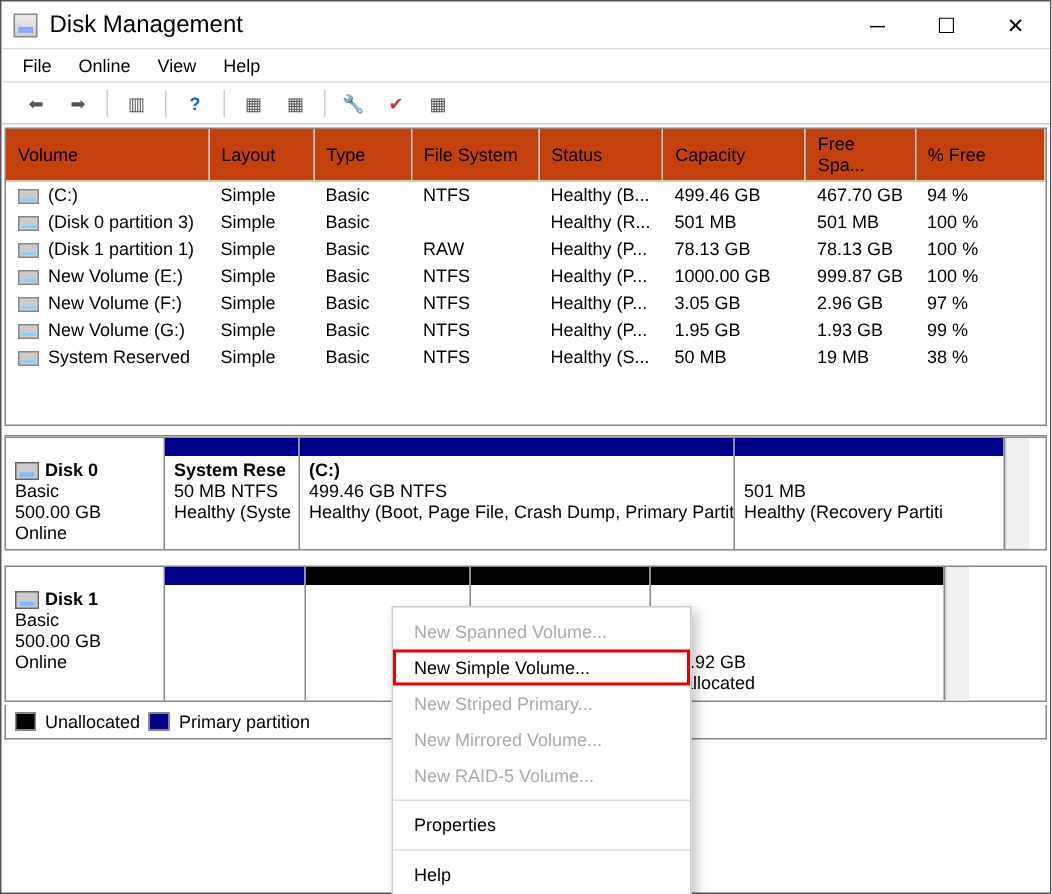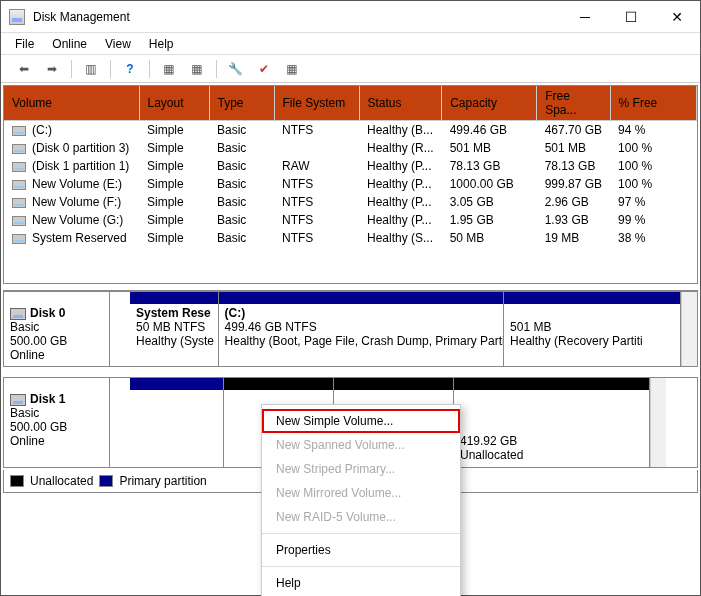--- a/index.html
+++ b/index.html
@@ -3,21 +3,21 @@
 <meta charset="utf-8">
 <style>
 * { box-sizing: border-box; margin: 0; padding: 0; font-family: "Segoe UI", Tahoma, sans-serif; }
 body { background: #fff; font-size: 12px; color: #000; }
 .window { width: 701px; height: 596px; border: 1px solid #555; background: #fff; display: flex; flex-direction: column; position: relative; }
 
 
 .titlebar { height: 32px; display: flex; align-items: center; padding-left: 8px; border-bottom: 1px solid #ddd; }
 .titlebar .app-icon { width: 16px; height: 16px; margin-right: 8px; border: 1px solid #888; background: linear-gradient(#eee,#ccc); position: relative; }
 .titlebar .app-icon::after { content:""; position:absolute; left:2px; top:8px; width:10px; height:4px; background:#8af; }
-.titlebar .title { flex: 1; font-size: 12px; }
+.titlebar .title { flex: 1; font-size: 16px; }
 .winbtns { display: flex; height: 100%; }
 .winbtn { width: 46px; display: flex; align-items: center; justify-content: center; font-size: 14px; cursor: pointer; }
 
 
 .menubar { height: 22px; display: flex; align-items: center; padding-left: 14px; gap: 18px; border-bottom: 1px solid #ddd; font-size: 12px; }
 .menubar span { cursor: pointer; }
 
 
 .toolbar { height: 28px; display: flex; align-items: center; padding-left: 12px; gap: 6px; border-bottom: 1px solid #ccc; }
 .tool { width: 22px; height: 22px; display: flex; align-items: center; justify-content: center; color: #555; cursor: pointer; border: 1px solid transparent; }
@@ -31,21 +31,21 @@
 .vicon { display: inline-block; width: 14px; height: 10px; background: #ccc; border: 1px solid #888; margin-right: 6px; vertical-align: middle; position: relative; }
 .vicon::after { content:""; position:absolute; left:1px; right:1px; top:5px; bottom:1px; background:#8ad0ff; }
 
 
 .disks { margin: 4px 2px 2px; border-top: 1px solid #888; }
 .diskrow { display: flex; border: 1px solid #888; border-top: none; background: #fff; }
 .diskhdr { width: 106px; border-right: 1px solid #888; padding: 2px 6px 4px; }
 .diskhdr .dname { font-weight: bold; }
 .diskhdr .dicon { display:inline-block; width:16px;height:12px;background:#ccc;border:1px solid #666;margin-right:4px;vertical-align:middle;position:relative;}
 .diskhdr .dicon::after{content:"";position:absolute;left:2px;right:2px;top:6px;bottom:1px;background:#7fb9ff;}
-.diskparts { flex: 1; display: flex; overflow: hidden; margin-left: 20px; }
+.diskparts { flex: 1; display: flex; overflow: hidden; }
 .diskparts .bluebar { height: 12px; background: #00008b; }
 .diskparts .blackbar { height: 12px; background: #000; }
 .part { display: flex; flex-direction: column; border-right: 1px solid #888; overflow: hidden; }
 .part .body { padding: 2px 6px 5px; font-size: 12px; white-space: nowrap; overflow: hidden; }
 .part .body b { font-weight: bold; }
 .diskparts .scroll-spacer { width: 16px; background: #f0f0f0; border-left: 1px solid #ccc; }
 
 
 .legend { display: flex; align-items: center; gap: 6px; padding: 4px 6px; border: 1px solid #888; border-top: 0; margin: 0 2px 2px; font-size: 12px;}
 .sw { width: 14px; height: 12px; border: 1px solid #888; }
@@ -245,22 +245,22 @@
   </div>
 
   <div class="legend">
     <span class="sw black"></span>
     <span>Unallocated</span>
     <span class="sw blue"></span>
     <span>Primary partition</span>
   </div>
 
   <div class="ctxmenu">
+    <div class="item disabled">New Spanned Volume...</div>
     <div class="item highlight">New Simple Volume...</div>
-    <div class="item disabled">New Spanned Volume...</div>
     <div class="item disabled">New Striped Primary...</div>
     <div class="item disabled">New Mirrored Volume...</div>
     <div class="item disabled">New RAID-5 Volume...</div>
     <hr>
     <div class="item">Properties</div>
     <hr>
     <div class="item">Help</div>
   </div>
 
 </div>

